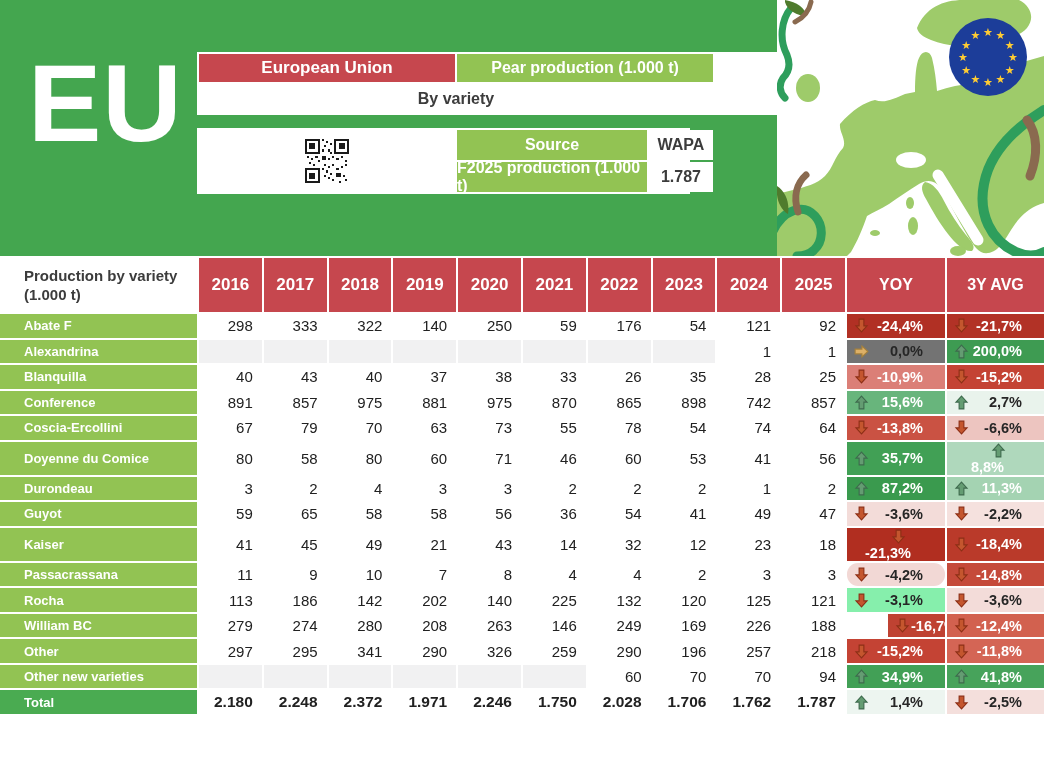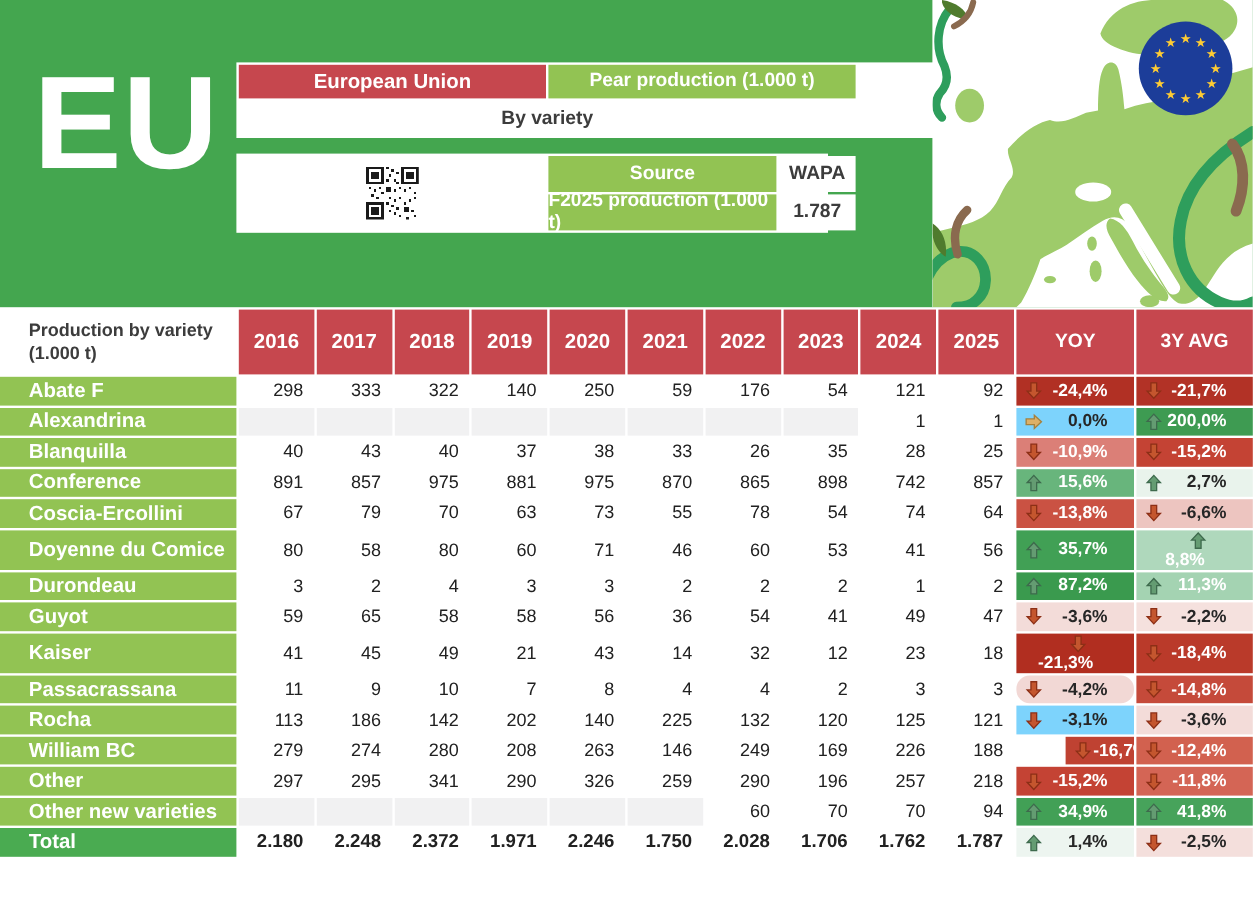--- a/index.html
+++ b/index.html
@@ -27,21 +27,21 @@
   
   .tbl{position:absolute;left:0;top:258px;width:1044px;height:456px;background:#fff;
        display:grid;grid-template-columns:197px repeat(10,1fr) 98px 97px;
        grid-template-rows:54px repeat(15,1fr);gap:2px;}
   .cell{display:flex;align-items:center;}
   .lh{background:#fff;color:#3C3C3C;font-weight:bold;font-size:15px;
       flex-direction:column;align-items:flex-start;justify-content:center;
       padding-left:24px;line-height:1.3;box-sizing:border-box;}
   .ch{background:#C6474E;color:#fff;font-weight:bold;font-size:17px;justify-content:center;}
   .ch.small{font-size:16px;}
-  .rl{background:#92C353;color:#fff;font-weight:bold;font-size:17px;padding-left:24px;box-sizing:border-box;}
+  .rl{background:#92C353;color:#fff;font-weight:bold;font-size:13px;padding-left:24px;box-sizing:border-box;}
   .rl.tot{background:#4AAB51;}
   .v{background:#fff;color:#212121;font-size:15px;justify-content:flex-end;padding-right:9px;box-sizing:border-box;}
   .v.empty{background:#F1F1F2;}
   .v.totv{font-weight:bold;font-size:15.5px;}
   .pct{font-size:14.5px;font-weight:600;padding-left:6px;box-sizing:border-box;}
   .pct .pv{flex:1;text-align:right;padding-right:22px;}
   .ar{width:17px;height:17px;flex:none;}
   .ar-down path{fill:#C4562E;stroke:#8C2F16;stroke-width:1.3;}
   .ar-up path{fill:#649C72;stroke:#3E6A4D;stroke-width:1.3;}
   .ar-flat path{fill:#DDB067;stroke:#A5803C;stroke-width:1.3;}
@@ -226,21 +226,21 @@
     <div class="cell v empty"></div>
     <div class="cell v empty"></div>
     <div class="cell v empty"></div>
     <div class="cell v empty"></div>
     <div class="cell v empty"></div>
     <div class="cell v empty"></div>
     <div class="cell v empty"></div>
     <div class="cell v empty"></div>
     <div class="cell v">1</div>
     <div class="cell v">1</div>
-    <div class="cell pct" style="background: #7dd3fc; color: rgb(38, 38, 38); align-items: center;">
+    <div class="cell pct" style="background: #737373; color: rgb(38, 38, 38); align-items: center;">
       <svg class="ar ar-flat" viewBox="0 0 20 20">
         <path d="M17.5 10 L10.5 3.5 L10.5 7.2 L2.5 7.2 L2.5 12.8 L10.5 12.8 L10.5 16.5 Z"></path>
       </svg>
       <span class="pv">0,0%</span>
     </div>
     <div class="cell pct" style="background: rgb(62, 155, 82); color: rgb(255, 255, 255);">
       <svg class="ar ar-up" viewBox="0 0 20 20">
         <path d="M10 2.5 L16.5 9.5 L12.8 9.5 L12.8 17.5 L7.2 17.5 L7.2 9.5 L3.5 9.5 Z"></path>
       </svg>
       <span class="pv">200,0%</span>
@@ -433,21 +433,21 @@
     <div class="cell v">113</div>
     <div class="cell v">186</div>
     <div class="cell v">142</div>
     <div class="cell v">202</div>
     <div class="cell v">140</div>
     <div class="cell v">225</div>
     <div class="cell v">132</div>
     <div class="cell v">120</div>
     <div class="cell v">125</div>
     <div class="cell v">121</div>
-    <div class="cell pct" style="background: #7dd3fc; color: rgb(38, 38, 38);">
+    <div class="cell pct" style="background: #86efac; color: rgb(38, 38, 38);">
       <svg class="ar ar-down" viewBox="0 0 20 20">
         <path d="M10 17.5 L3.5 10.5 L7.2 10.5 L7.2 2.5 L12.8 2.5 L12.8 10.5 L16.5 10.5 Z"></path>
       </svg>
       <span class="pv">-3,1%</span>
     </div>
     <div class="cell pct" style="background: rgb(243, 220, 217); color: rgb(38, 38, 38);">
       <svg class="ar ar-down" viewBox="0 0 20 20">
         <path d="M10 17.5 L3.5 10.5 L7.2 10.5 L7.2 2.5 L12.8 2.5 L12.8 10.5 L16.5 10.5 Z"></path>
       </svg>
       <span class="pv">-3,6%</span>

